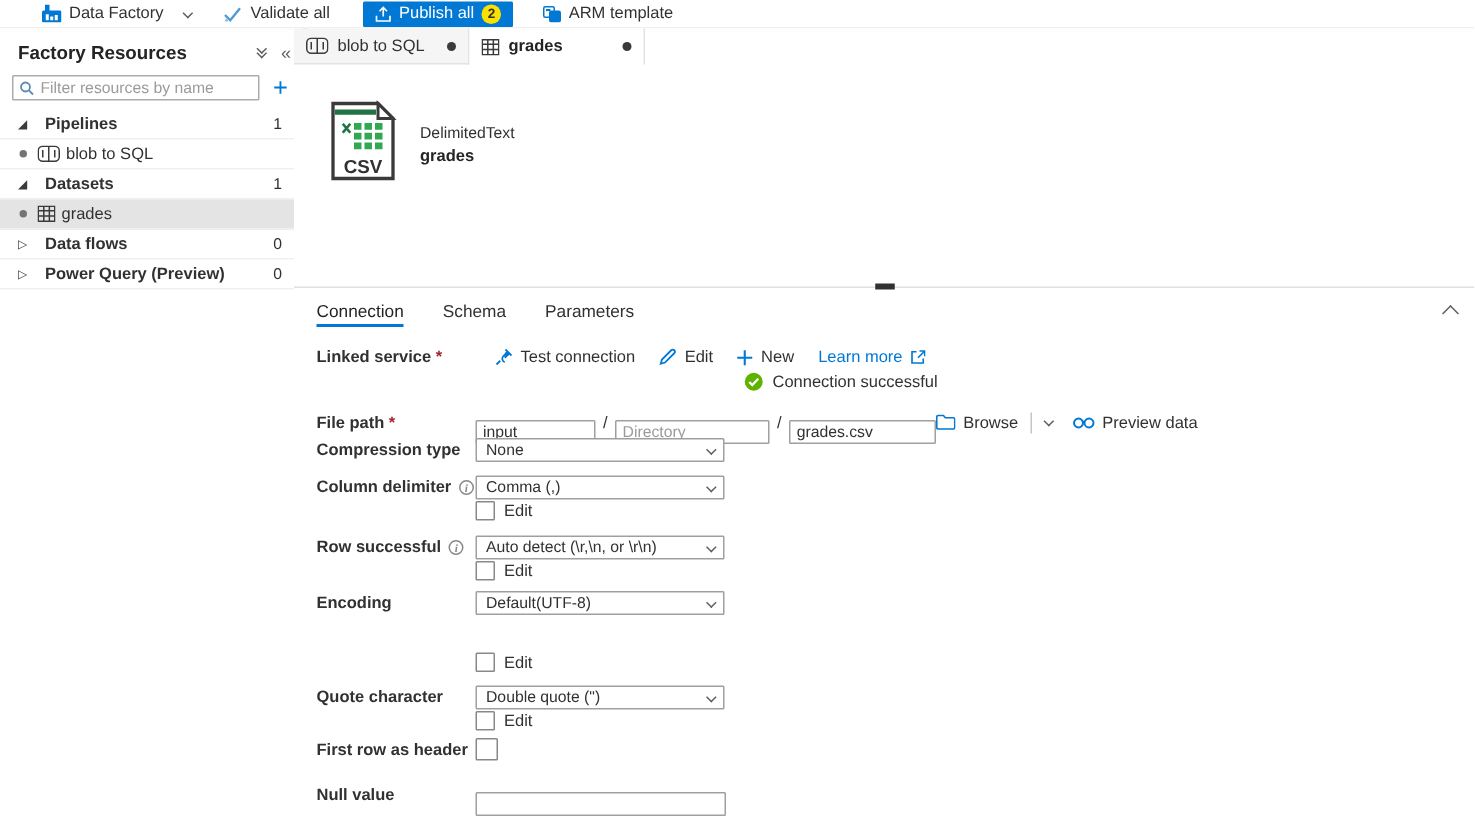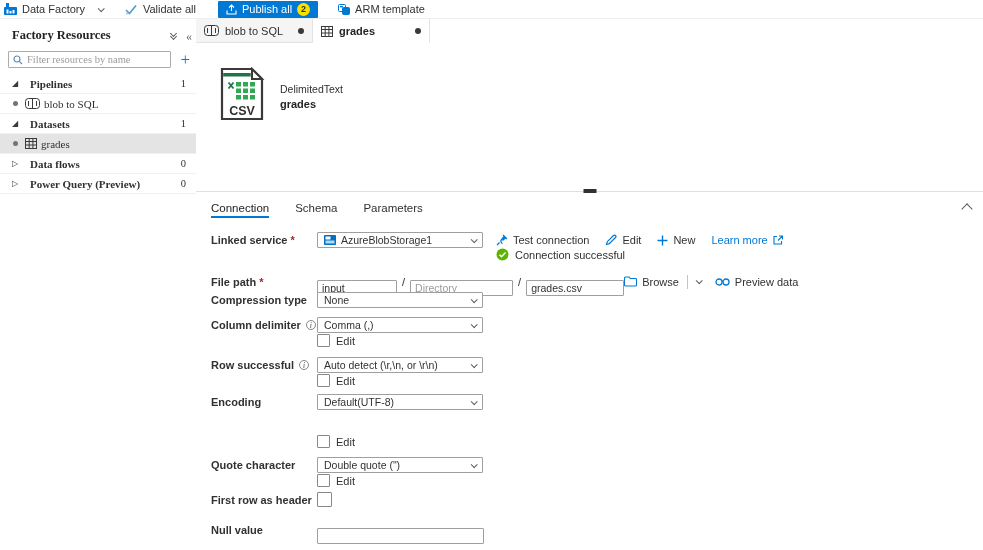--- a/index.html
+++ b/index.html
@@ -4,33 +4,33 @@
 <style>
   * { margin:0; padding:0; box-sizing:border-box; }
   html,body { width:983px; height:550px; overflow:hidden; background:#fff;
     font-family:"Liberation Sans", sans-serif; color:#323130; }
   .app { position:relative; width:983px; height:550px; background:#fff; }
 
   
   .toolbar { position:absolute; left:0; top:0; width:983px; height:19px;
     display:flex; align-items:center; border-bottom:1px solid #efefef; background:#fff; }
   .tb-item { display:flex; align-items:center; gap:5px; font-size:11px; color:#323130; cursor:pointer; }
-  .tb-factory { margin-left:4px; }
+  .tb-factory { margin-left:28px; }
   .tb-validate { margin-left:22px; }
   .tb-arm { margin-left:20px; }
   .chev-sm { width:5px; height:5px; border-right:1px solid #605e5c; border-bottom:1px solid #605e5c;
     display:inline-block; transform:rotate(45deg) translateY(-1px); margin-left:8px; }
   .publish-btn { margin-left:22px; height:17px; display:flex; align-items:center; gap:5px;
     background:#0078d4; color:#fff; font-size:11px; padding:0 8px; border:none; border-radius:1px; cursor:pointer; }
   .publish-badge { width:13px; height:13px; border-radius:50%; background:#fce100; color:#323130;
     font-size:9px; font-weight:bold; display:flex; align-items:center; justify-content:center; }
 
   
   .sidebar { position:absolute; left:0; top:19px; width:205px; height:531px;
-    border-right:5px solid #ef4444; background:#fff;font-family:Liberation Serif, serif; }
+    border-right:3px solid #ef4444; background:#fff; }
   .sb-head { display:flex; align-items:center; padding:9px 8px 6px 12px; }
   .sb-title { font-size:12.5px; font-weight:bold; color:#252423; flex:1; }
   .sb-head-icons { display:flex; align-items:center; gap:10px; color:#605e5c; }
   .dbl-chev { display:flex; flex-direction:column; gap:-1px; cursor:pointer; }
   .dbl-chev i { width:5px; height:5px; border-right:1px solid #605e5c; border-bottom:1px solid #605e5c;
     transform:rotate(45deg); display:block; margin-top:-2px; }
   .collapse-glyph { font-size:12px; color:#605e5c; cursor:pointer; line-height:1; }
   .sb-filter-row { display:flex; align-items:center; padding:2px 8px 6px 8px; gap:7px; }
   .sb-filter { flex:1; height:17px; border:1px solid #ababab; border-radius:1px; display:flex;
     align-items:center; padding:0 4px; gap:4px; background:#fff; }
@@ -300,31 +300,20 @@
         <span class="ptab">Schema</span>
         <span class="ptab">Parameters</span>
       </div>
       <span class="panel-collapse"></span>
 
       <div class="frow" style="top:37px">
         <span class="flabel">
           <span>Linked service</span>
             <span class="req">*</span>
         </span>
-        <div class="dropdown">
-          <span>
-            <svg width="12" height="10" viewBox="0 0 12 10">
-                <rect x="0" y="0" width="12" height="10" rx="1" fill="#0072c6"></rect>
-                <rect x="1.5" y="1.5" width="5" height="3" fill="#fff"></rect>
-                <rect x="1.5" y="5.5" width="9" height="3" fill="#b8d9f0"></rect>
-              </svg>
-          </span>
-          <span class="dd-text">AzureBlobStorage1</span>
-          <span class="dd-chev"></span>
-        </div>
         <div class="actions">
           <span class="link-action">
             <span>
               <svg width="12" height="12" viewBox="0 0 12 12">
                   <path d="M7 1 L11 5 M8.5 2.5 L5.5 5.5 a2.5 2.5 0 0 0 1 4 l0 0 M9.5 3.5 l-3 3" stroke="#0078d4" stroke-width="1.2" fill="none"></path>
                   <path d="M3.5 8.5 L1 11" stroke="#0078d4" stroke-width="1.2"></path>
                   <circle cx="8" cy="4" r="1.4" fill="#0078d4"></circle>
                 </svg>
             </span>
             <span>Test connection</span>

